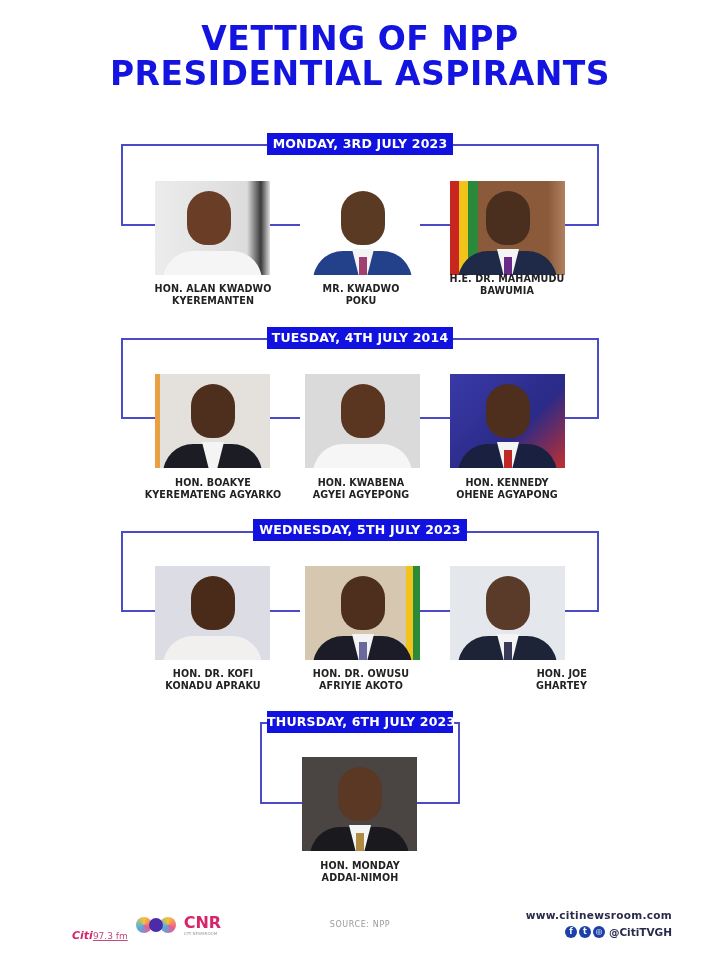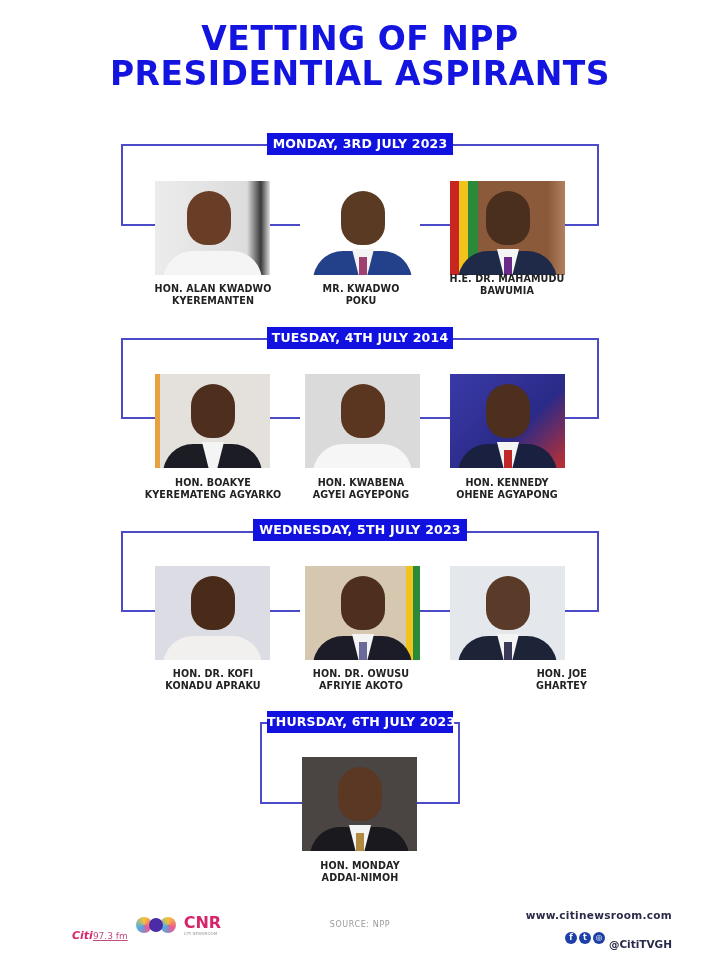--- a/index.html
+++ b/index.html
@@ -60,21 +60,21 @@
   .fan-logo .center { position: absolute; left: 15px; top: 3px; width: 14px; height: 14px; border-radius: 50%; background: #4b2ba8; }
   .fan-logo .fan { position: absolute; top: 2px; width: 16px; height: 16px; border-radius: 50%; background: conic-gradient(#f5b400, #e4327a, #1e9be0, #f5b400); opacity: 0.8; }
   .cnr-logo { color: #d6256a; font-weight: bold; font-size: 16px; line-height: 16px; position: relative; }
   .cnr-logo small { display: block; font-size: 4px; color: #999; font-weight: normal; line-height: 5px; }
 
   .source { position: absolute; left: 320px; top: 920px; width: 80px; text-align: center; color: #9a9a9a; font-size: 8px; letter-spacing: 0.6px; }
 
   .web { position: absolute; right: 48px; top: 909px; color: #2a2a4a; font-weight: bold; font-size: 10.5px; letter-spacing: 0.3px; }
   .social { position: absolute; right: 48px; top: 926px; display: flex; align-items: center; gap: 2px; }
   .social .ic { width: 12px; height: 12px; border-radius: 50%; background: #1c3fa8; color: #fff; font-size: 8px; line-height: 12px; text-align: center; font-weight: bold; }
-  .social .handle { color: #2a2a4a; font-weight: bold; font-size: 10.5px; margin-left: 2px; margin-top: 12px; }
+  .social .handle { color: #2a2a4a; font-weight: bold; font-size: 10.5px; margin-left: 2px; }
 </style>
 </head>
 <body>
 
 <div class="title l1">VETTING OF NPP</div>
 <div class="title l2">PRESIDENTIAL ASPIRANTS</div>
 
 <div>
   <div class="frame" style="left:121px; top:144px; width:478px; height:82px;">
     <div class="bl" style="left:0; width:34px;"></div>

